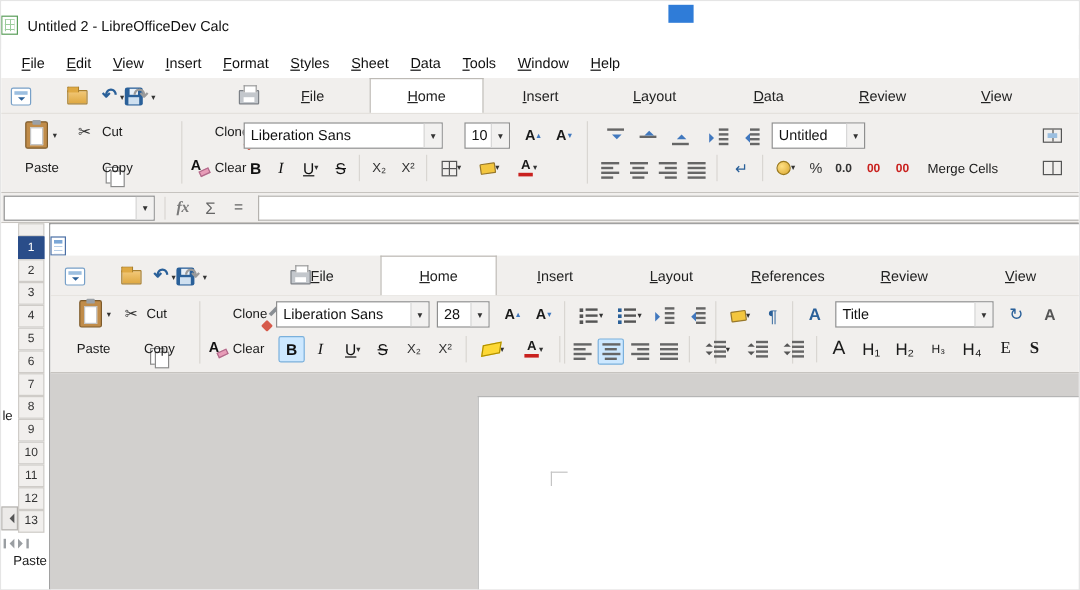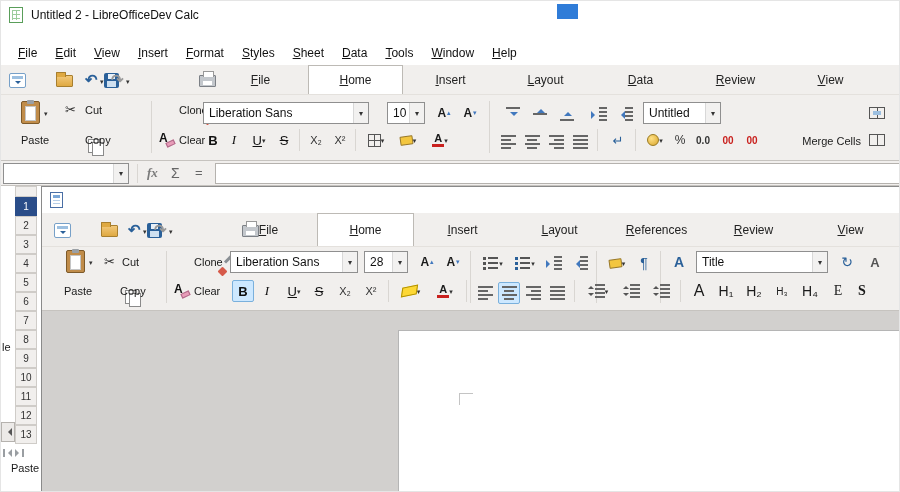--- a/index.html
+++ b/index.html
@@ -11,21 +11,21 @@
 .sep{position:absolute;width:1px;background:#d9d6d2}
 .lbl{position:absolute;font-size:11px;color:#1a1a1a;white-space:nowrap}
 .title-text{font-size:12px;color:#111}
 .ic{display:inline-block;position:relative}
 .dd{font-size:7px;color:#333;line-height:1}
 .tbtn{position:absolute;display:flex;align-items:center;justify-content:center;height:22px;border:1px solid transparent;border-radius:2px;cursor:default}
 .tbtn.on{background:#cde8ff;border-color:#7ab0dc}
 .combo{position:absolute;display:flex;align-items:center;background:#fff;border:1px solid #8f8f8f;font-size:12px;color:#111;padding-left:5px;overflow:hidden;white-space:nowrap}
 .combo .dd2{margin-left:auto;width:15px;align-self:stretch;display:flex;align-items:center;justify-content:center;border-left:1px solid #d8d8d8;background:#f2f1f0;font-size:8px;color:#333;flex:0 0 15px}
 
-.titlebar{position:absolute;left:0;top:0;right:0;height:26px;background:#fff;display:flex;align-items:center;gap:8px;padding-left:8px}
+.titlebar{position:absolute;left:0;top:0;right:0;height:26px;background:#fff;display:flex;align-items:flex-end;gap:8px;padding-left:0}
 .menubar{position:absolute;left:0;top:40px;right:0;height:24px;background:#fff;display:flex;align-items:center;padding-left:8px}
 .menubar .menu{font-size:12px;padding:3px 9px;color:#111}
 .tabrow{position:absolute;left:0;right:0;background:#f1efed;border-bottom:1px solid #e4e1dd}
 .tab{position:absolute;top:0;height:100%;display:flex;align-items:center;justify-content:center;font-size:12px;color:#222}
 .tab.active{background:#fff;border:1px solid #bdbab5;border-bottom:none}
 .toolbar{position:absolute;left:0;right:0;background:#f1efed;border-bottom:1px solid #c6c3bf}
 
 .i-cdoc{width:14px;height:16px;background:#fff;border:1px solid #5a9e5a}
 .i-cdoc::before{content:"";position:absolute;left:2px;top:2px;right:2px;bottom:2px;
  background:repeating-linear-gradient(#9ccc9c 0 1px,transparent 1px 4px),repeating-linear-gradient(90deg,#9ccc9c 0 1px,transparent 1px 4px)}
@@ -292,21 +292,21 @@
         </span>
       <i class="sep" style="left:634px;top:34px;height:22px"></i>
       <span class="tbtn" style="left:640px;top:34px;width:28px">
           <span class="i-coin"></span>
           <span class="dd">▾</span>
         </span>
       <span class="tbtn pct" style="left:670px;top:34px;width:18px">%</span>
       <span class="tbtn numtxt" style="left:690px;top:34px;width:24px">0.0</span>
       <span class="tbtn redtxt" style="left:716px;top:34px;width:22px">00</span>
       <span class="tbtn redtxt" style="left:740px;top:34px;width:22px">00</span>
-      <span class="lbl" style="left:772px;top:40px;width:88px;text-align:right">Merge Cells</span>
+      <span class="lbl" style="left:772px;top:40px;width:88px;text-align:left">Merge Cells</span>
       <span class="tbtn" style="left:862px;top:34px;width:28px">
           <span class="i-merge"></span>
         </span>
     </div>
 
     <div class="abs" style="left:0;top:160px;right:0;height:25px;background:#f1efed;border-bottom:1px solid #c6c3bf">
       <div class="combo" style="left:2px;top:2px;width:126px;height:21px">
         <span></span>
         <span class="dd2">▾</span>
       </div>

